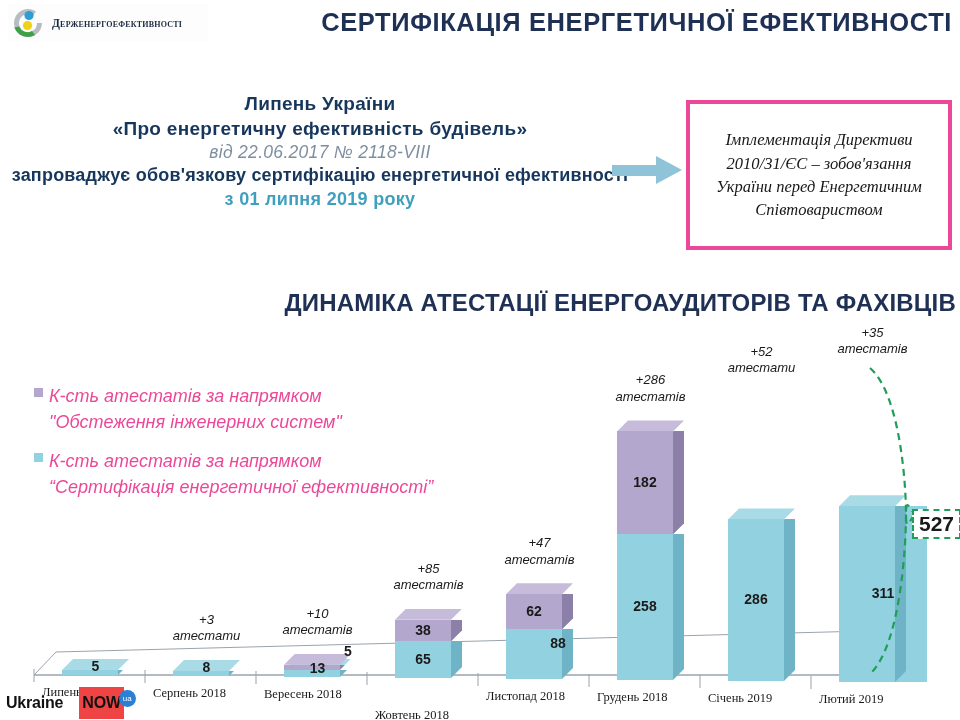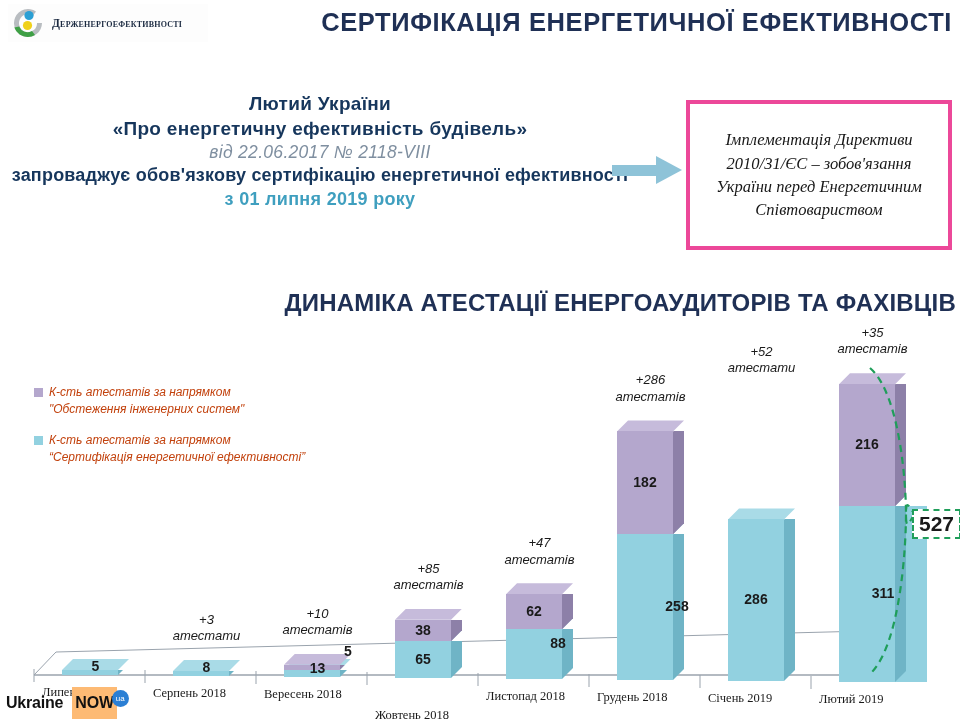--- a/index.html
+++ b/index.html
@@ -46,21 +46,21 @@
     font-size:16.5px;color:#171717;text-align:center;line-height:1.42;padding:0 8px;}
 
   
   #chart-title{position:absolute;right:4px;top:289px;
     font-size:24px;font-weight:700;color:#1f3055;letter-spacing:.2px;white-space:nowrap;}
 
   
   #legend{position:absolute;left:34px;top:384px;width:420px;}
   .legend-row{display:flex;align-items:flex-start;margin-bottom:14px;}
   .legend-swatch{width:9px;height:9px;flex:0 0 9px;margin-top:4px;margin-right:6px;}
-  .legend-label{font-size:12px;font-style:italic;color:#c2410c;line-height:1.42;
+  .legend-label{font-size:18px;font-style:italic;color:#ec4899;line-height:1.42;
     white-space:pre-line;}
 
   
   #chart{position:absolute;left:0;top:320px;width:960px;height:370px;}
   
   #floor{position:absolute;left:0;top:0;width:960px;height:370px;}
 
   .bar-group{position:absolute;bottom:0;}
   .seg{position:absolute;left:0;width:100%;}
   .seg .face{position:absolute;left:0;top:0;width:100%;height:100%;}
@@ -75,22 +75,22 @@
 
   
   #total-callout{position:absolute;left:912px;top:509px;
     border:2px dashed #1f9e5a;padding:1px 5px;background:#fff;}
   #total-callout span{font-size:21px;font-weight:700;color:#1a1a1a;}
 
   
   #ukraine-now{position:absolute;left:6px;top:691px;height:24px;
     display:flex;align-items:center;}
   #un-ukraine{font-size:16px;font-weight:700;color:#111;letter-spacing:-.2px;}
-  #un-now{font-size:16px;font-weight:700;color:#111;background:#fdba74;
-    padding:7px 3px;margin-left:9px;letter-spacing:-.2px;}
+  #un-now{font-size:16px;font-weight:700;color:#111;background:#ef4444;
+    padding:7px 3px;margin-left:16px;letter-spacing:-.2px;}
   #un-badge{width:17px;height:17px;border-radius:50%;background:#2b7fd4;
     color:#fff;font-size:8px;display:flex;align-items:center;justify-content:center;
     margin-left:-5px;margin-bottom:10px;}
 </style>
 </head>
 <body>
 
 <div id="header">
   <div id="page-title">СЕРТИФІКАЦІЯ ЕНЕРГЕТИЧНОЇ ЕФЕКТИВНОСТІ</div>
   <div id="logo-block">
@@ -100,21 +100,21 @@
         <path d="M4.3 22.5A14 14 0 0 0 18 32c2.6 0 5-.7 7-1.9l-3-4.2a9 9 0 0 1-12.9-4.3z" fill="#3fa046"></path>
         <circle cx="19" cy="10.5" r="4.6" fill="#2b9fd4"></circle>
         <circle cx="17.5" cy="20.5" r="4.6" fill="#f0d11a"></circle>
       </svg>
     </div>
     <div id="logo-text">Держенергоефективності</div>
   </div>
 </div>
 
 <div id="law-block">
-  <div class="law-l1">Лютий України</div>
+  <div class="law-l1">Липень України</div>
   <div class="law-l2">«Про енергетичну  ефективність  будівель»</div>
   <div class="law-l3">від 22.06.2017 № 2118-VIII</div>
   <div class="law-l4">запроваджує  обов'язкову  сертифікацію  енергетичної ефективності</div>
   <div class="law-l5">з 01 липня 2019 року</div>
 </div>
 
 <div id="arrow">
   <div class="shaft"></div>
     <div class="head"></div>
 </div>
@@ -222,21 +222,21 @@
       </div>
     </div>
     <div class="bar-note" style="left: 469.5px; top: 215.25px;">+47
 атестатів</div>
     <div class="x-label" style="left: 486px; top: 369px;">Листопад 2018</div>
     <div class="bar-group" style="left: 617px; top: 0px; width: 67px; height: 370px;">
       <div class="seg" style="height: 145.77px; bottom: 10px; position: absolute; width: 56px;">
         <div class="face" style="background: rgb(146, 209, 224);"></div>
         <div class="side" style="left: 56px; width: 11px; background: rgb(111, 180, 198); clip-path: polygon(0px 0px, 100% -11px, 100% calc(100% - 11px), 0px 100%);"></div>
         <div class="top" style="left: 0px; top: -11px; width: 67px; height: 11px; background: rgb(169, 219, 231); clip-path: polygon(0px 100%, 11px 0px, 100% 0px, calc(100% - 11px) 100%);"></div>
-        <div class="seg-val" style="top: 63.885px; padding-left: 32px;">258</div>
+        <div class="seg-val" style="top: 63.885px;">258</div>
       </div>
       <div class="seg" style="height: 102.83px; bottom: 155.77px; position: absolute; width: 56px;">
         <div class="face" style="background: rgb(180, 167, 205);"></div>
         <div class="side" style="left: 56px; width: 11px; background: rgb(141, 128, 168); clip-path: polygon(0px 0px, 100% -11px, 100% calc(100% - 11px), 0px 100%);"></div>
         <div class="top" style="left: 0px; top: -11px; width: 67px; height: 11px; background: rgb(198, 187, 219); clip-path: polygon(0px 100%, 11px 0px, 100% 0px, calc(100% - 11px) 100%);"></div>
         <div class="seg-val" style="top: 42.415px;">182</div>
       </div>
     </div>
     <div class="bar-note" style="left: 580.5px; top: 52.4px;">+286
 атестатів</div>
@@ -252,26 +252,20 @@
     <div class="bar-note" style="left: 691.5px; top: 24.02px;">+52
 атестати</div>
     <div class="x-label" style="left: 708px; top: 371px;">Січень 2019</div>
     <div class="bar-group" style="left: 839px; top: 0px; width: 67px; height: 370px;">
       <div class="seg" style="height: 175.715px; bottom: 8px; position: absolute; width: 56px; padding-left: 32px;">
         <div class="face" style="background: rgb(146, 209, 224);"></div>
         <div class="side" style="left: 56px; width: 11px; background: rgb(111, 180, 198); clip-path: polygon(0px 0px, 100% -11px, 100% calc(100% - 11px), 0px 100%);"></div>
         <div class="top" style="left: 0px; top: -11px; width: 67px; height: 11px; background: rgb(169, 219, 231); clip-path: polygon(0px 100%, 11px 0px, 100% 0px, calc(100% - 11px) 100%);"></div>
         <div class="seg-val" style="top: 78.8575px;">311</div>
       </div>
-      <div class="seg" style="height: 122.04px; bottom: 183.715px; position: absolute; width: 56px;">
-        <div class="face" style="background: rgb(180, 167, 205);"></div>
-        <div class="side" style="left: 56px; width: 11px; background: rgb(141, 128, 168); clip-path: polygon(0px 0px, 100% -11px, 100% calc(100% - 11px), 0px 100%);"></div>
-        <div class="top" style="left: 0px; top: -11px; width: 67px; height: 11px; background: rgb(198, 187, 219); clip-path: polygon(0px 100%, 11px 0px, 100% 0px, calc(100% - 11px) 100%);"></div>
-        <div class="seg-val" style="top: 52.02px;">216</div>
-      </div>
     </div>
     <div class="bar-note" style="left: 802.5px; top: 5.245px;">+35
 атестатів</div>
     <div class="x-label" style="left: 819px; top: 372px;">Лютий 2019</div>
   </div>
 
 <svg style="position:absolute;left:866px;top:364px;width:60px;height:320px;">
   <path d="M4 4 C 34 30, 40 120, 40 150 C 40 175, 46 146, 52 150 C 46 154, 40 128, 40 150 C 40 185, 34 282, 4 310" fill="none" stroke="#1f9e5a" stroke-width="2.2" stroke-dasharray="7,5"></path>
 </svg>
 <div id="total-callout">

